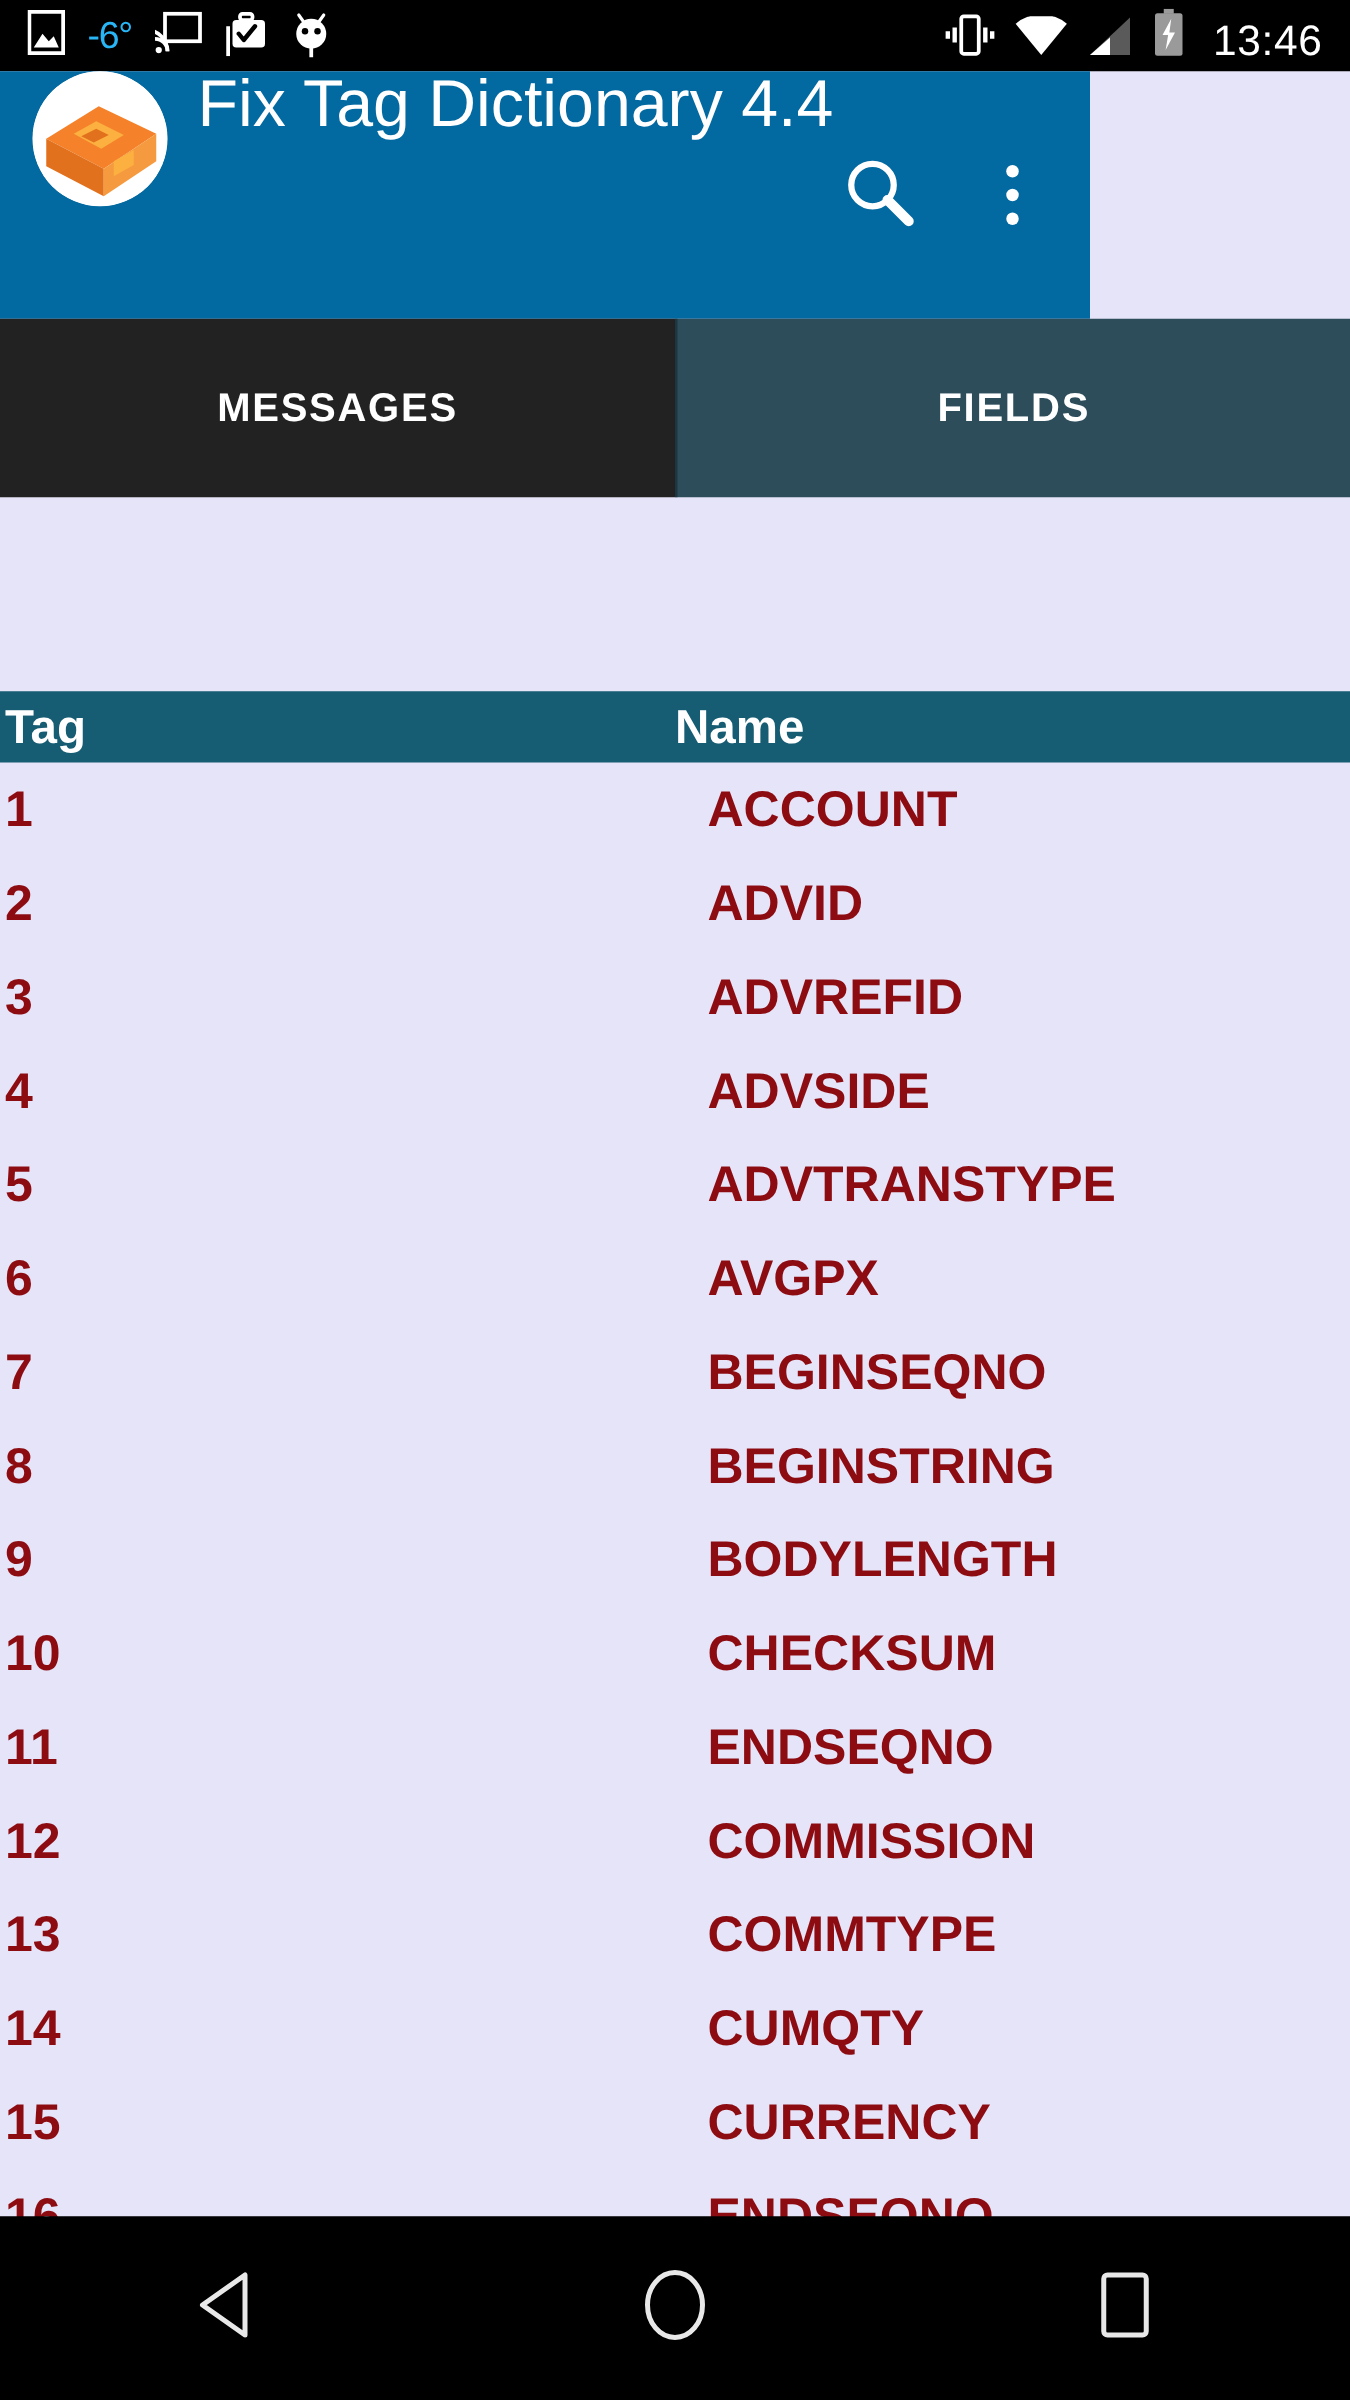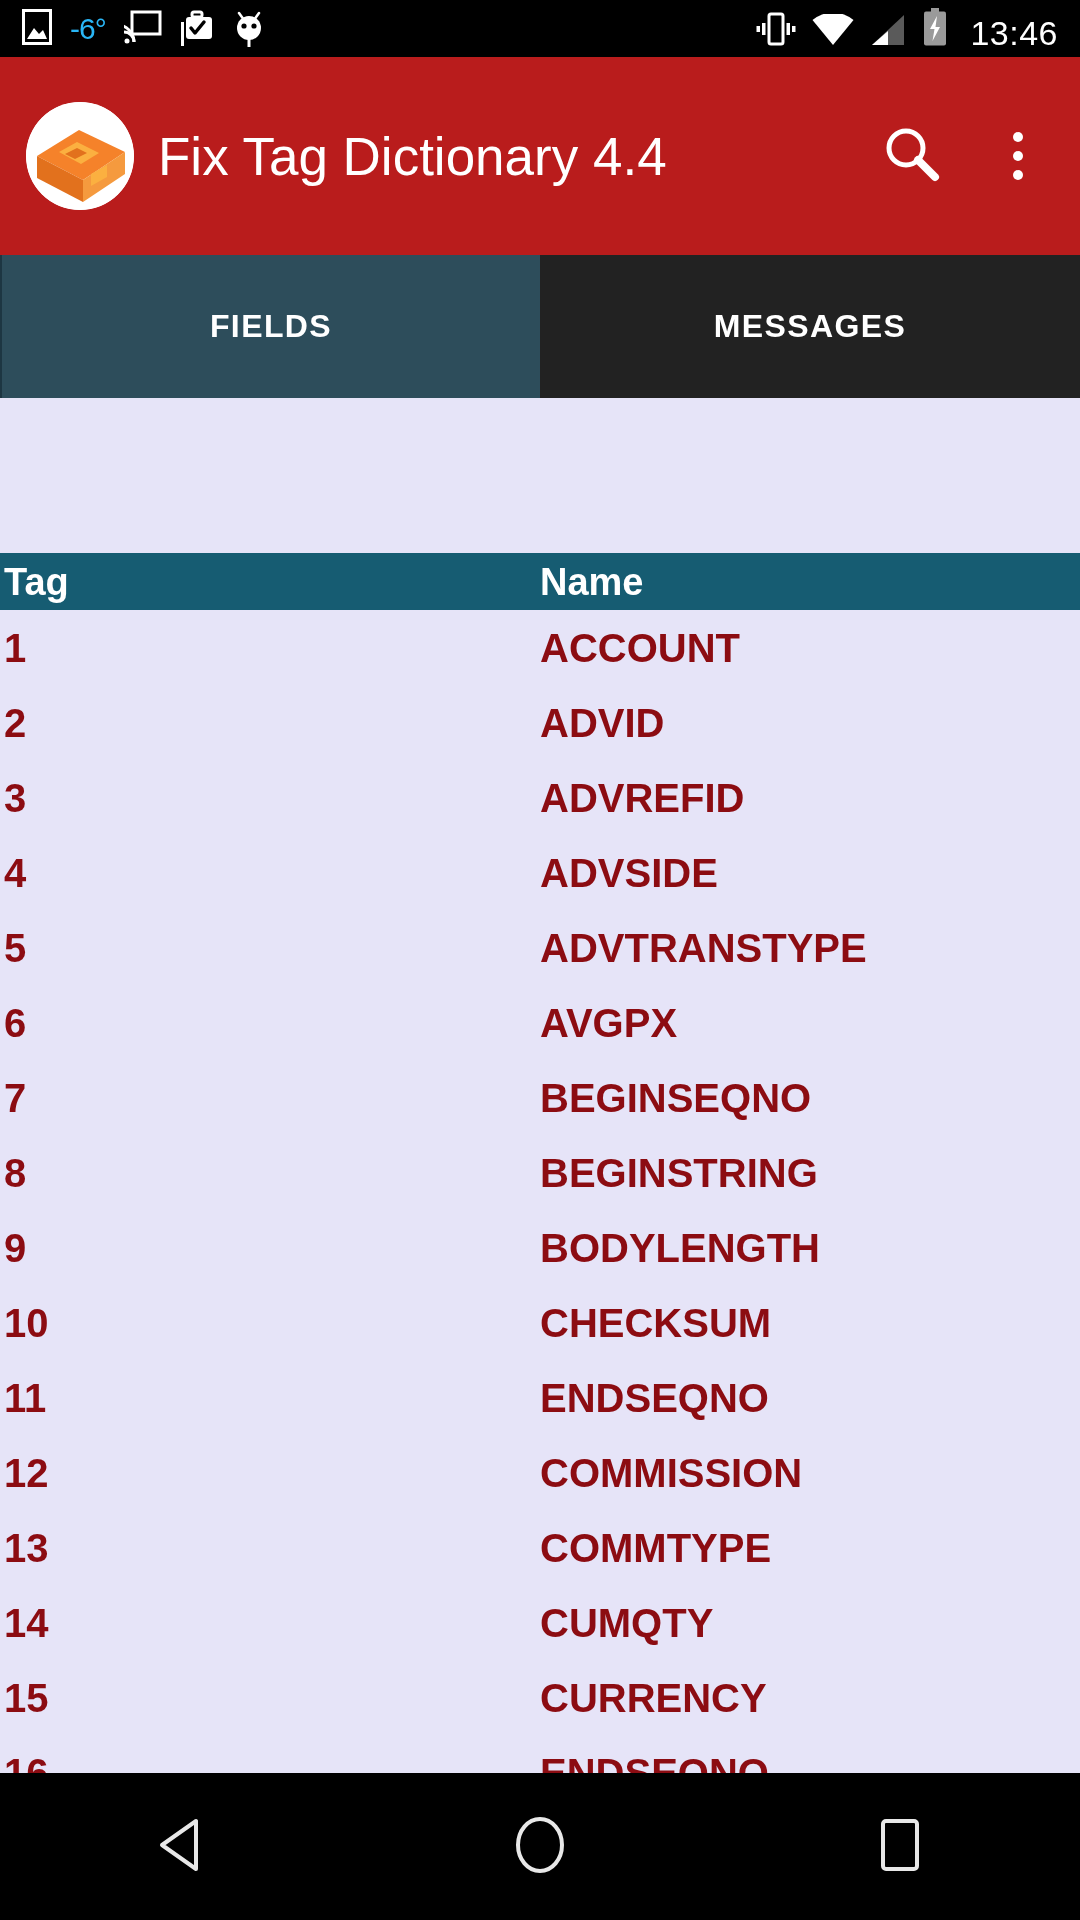--- a/index.html
+++ b/index.html
@@ -24,22 +24,22 @@
     letter-spacing:-1px; line-height:1;
     font-family:"Liberation Sans", sans-serif;
   }
   .sb-clock {
     color:#fff; font-size:34px; font-weight:400; line-height:1;
     letter-spacing:0.5px; margin-left:6px;
   }
 
   
   .appbar {
-    position:absolute; top:57px; left:0; width:1080px; height:198px;
-    background:#b91c1c; display:flex; align-items:center; padding:0 26px;
+    position:absolute; top:57px; left:0; width:872px; height:198px;
+    background:#0369a1; display:flex; padding:0 26px;
   }
   .app-logo {
     width:108px; height:108px; border-radius:50%;
     background:#fff; flex:0 0 auto; position:relative; overflow:hidden;
     display:flex; align-items:center; justify-content:center;
   }
   .app-logo svg { display:block; }
   .app-title {
     color:#fff; font-size:53px; font-weight:400; margin-left:24px;
     white-space:nowrap; letter-spacing:0px; line-height:1;
@@ -86,21 +86,21 @@
 
   .rows { display:block; }
   .row {
     display:flex; align-items:center; height:75px; cursor:pointer;
   }
   .cell {
     color:#8C0C12; font-size:40px; font-weight:700; line-height:1;
     white-space:nowrap;
   }
   .cell-tag { width:540px; padding-left:4px; }
-  .cell-name { padding-left:0px; }
+  .cell-name { padding-left:0px;margin-left:26px; }
 
   
   .navbar {
     position:absolute; left:0; bottom:0; width:1080px; height:147px;
     background:#000; display:flex; align-items:center; justify-content:space-around;
   }
   .nav-btn {
     width:140px; height:147px; display:flex; align-items:center; justify-content:center;
     cursor:pointer;
   }
@@ -205,25 +205,25 @@
         <span class="dots">
           <i></i>
             <i></i>
             <i></i>
         </span>
       </div>
     </div>
   </div>
 
   <div class="tabs">
+    <div class="tab unselected">
+      <span class="tab-label">MESSAGES</span>
+    </div>
     <div class="tab selected">
       <span class="tab-label">FIELDS</span>
-    </div>
-    <div class="tab unselected">
-      <span class="tab-label">MESSAGES</span>
     </div>
   </div>
 
   <div class="content">
     <div class="spacer"></div>
 
     <div class="table-header">
       <span class="th th-tag">Tag</span>
       <span class="th th-name">Name</span>
     </div>

